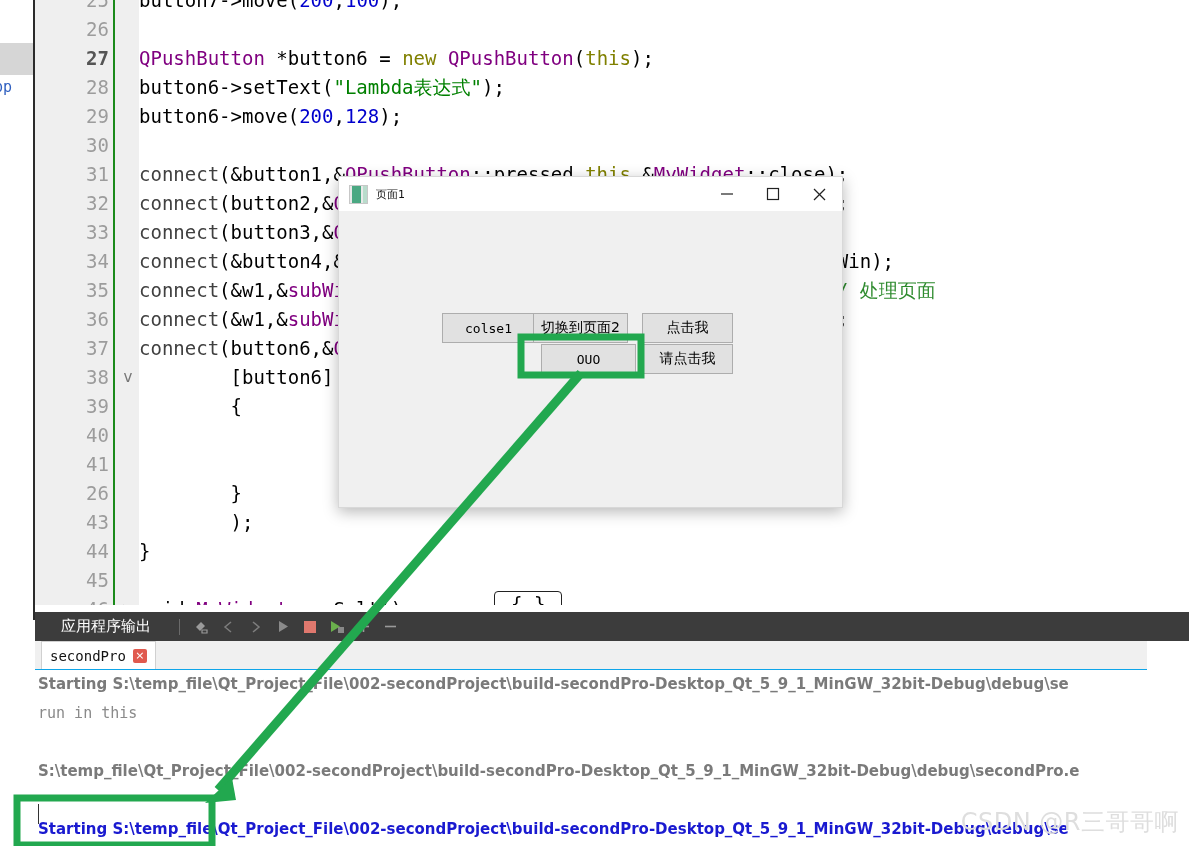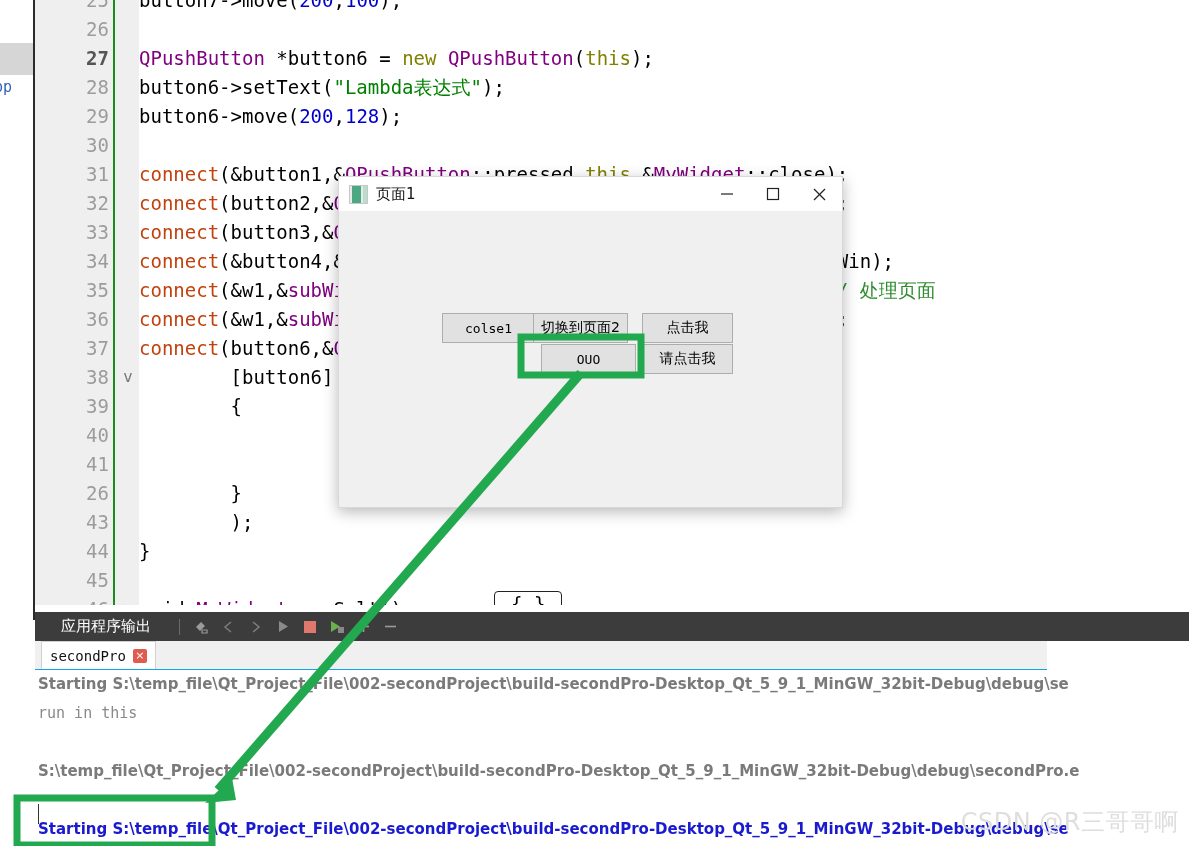--- a/index.html
+++ b/index.html
@@ -70,21 +70,21 @@
     white-space: pre;
     font-family: "DejaVu Sans Mono", "Liberation Mono", monospace;
     color: #000000;
   }
   .codelines div { height: 29px; }
   .tok-type { color: #800080; }
   .tok-kw   { color: #808000; }
   .tok-str  { color: #008000; }
   .tok-num  { color: #0000cd; }
   .tok-cmt  { color: #2e8b2e; }
-  .tok-fn   { color: #c2410c; }
+  .tok-fn   { color: #404040; }
   .fold-marks {
     position: absolute; left: 82px; top: 0; width: 22px;
     font-size: 15px; line-height: 29px; color: #777;
     text-align: center;
     font-family: "DejaVu Sans", sans-serif;
   }
   .fold-marks div { height: 29px; }
   .fold-ellipsis {
     position: absolute;
     border: 1px solid #222;
@@ -109,21 +109,21 @@
     background: #ffffff;
     display: flex; align-items: center;
   }
   .qt-icon {
     width: 17px; height: 17px; margin-left: 10px;
     background: linear-gradient(90deg,#e9e9e9 0 14%, #4aa882 14% 64%, #e9e9e9 64% 78%, #b9dccc 78% 100%);
     border: 1px solid #c7c7c7;
     flex: 0 0 auto;
   }
   .qt-title {
-    margin-left: 8px; font-size: 15px; color: #111;
+    margin-left: 8px; font-size: 11px; color: #111;
     font-family: "DejaVu Sans", "Liberation Sans", sans-serif;
     text-align: center;
   }
   .qt-ctrl-group { margin-left: auto; display: flex; height: 34px; }
   .qt-ctrl {
     width: 46px; height: 34px;
     display: flex; align-items: center; justify-content: center;
     color: #222;
   }
   .qt-ctrl svg { display: block; }
@@ -156,21 +156,21 @@
     color: #ffffff; font-size: 15px; margin-left: 4px;
     font-family: "DejaVu Sans", "Liberation Sans", sans-serif;
   }
   .out-toolbar { margin-left: 28px; display: flex; align-items: center; gap: 8px; }
   .tb-sep { width: 1px; height: 16px; background: #6a6a6a; margin-right: 4px; }
   .tb-icon {
     width: 19px; height: 19px; display: flex; align-items: center; justify-content: center;
     color: #9a9a9a; font-size: 15px;
   }
   .out-tabs {
-    position: absolute; left: 0; top: 29px; width: 1012px; height: 28px;
+    position: absolute; left: 0; top: 29px; width: 1112px; height: 28px;
     background: #f0f0f0; border-bottom: 6px solid #0ea5e9;
   }
   .out-tab {
     position: absolute; left: 6px; top: 0; height: 27px;
     background: #ffffff;
     border: 1px solid #d0d0d0; border-bottom: none;
     display: flex; align-items: center; padding: 0 8px;
     font-size: 14px; color: #111;
     font-family: "DejaVu Sans Mono", "Liberation Mono", monospace;
   }

